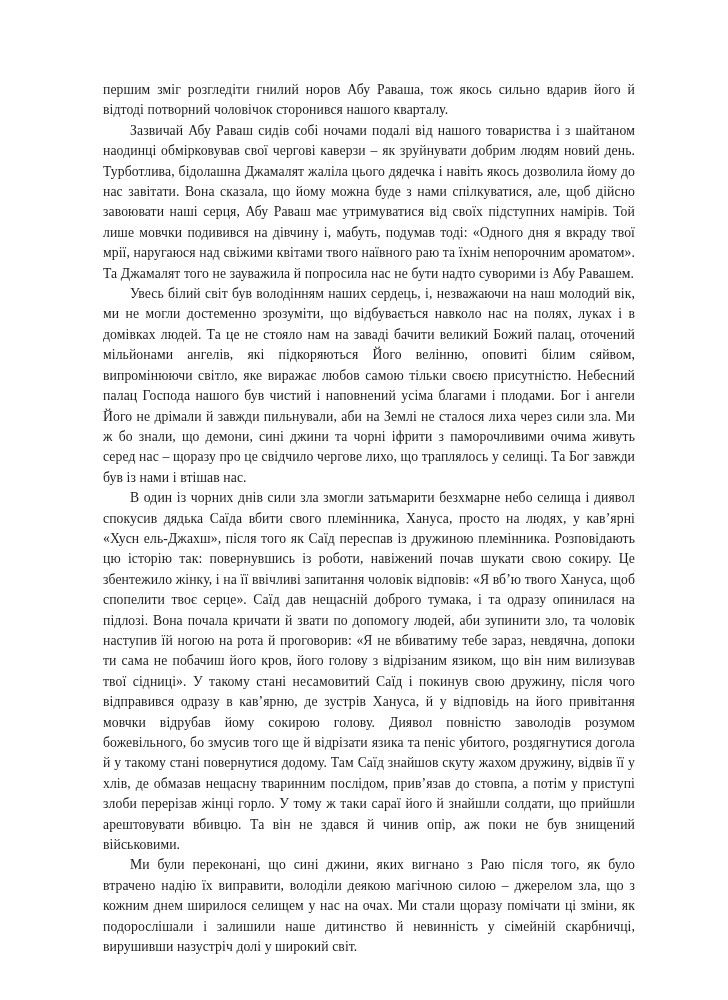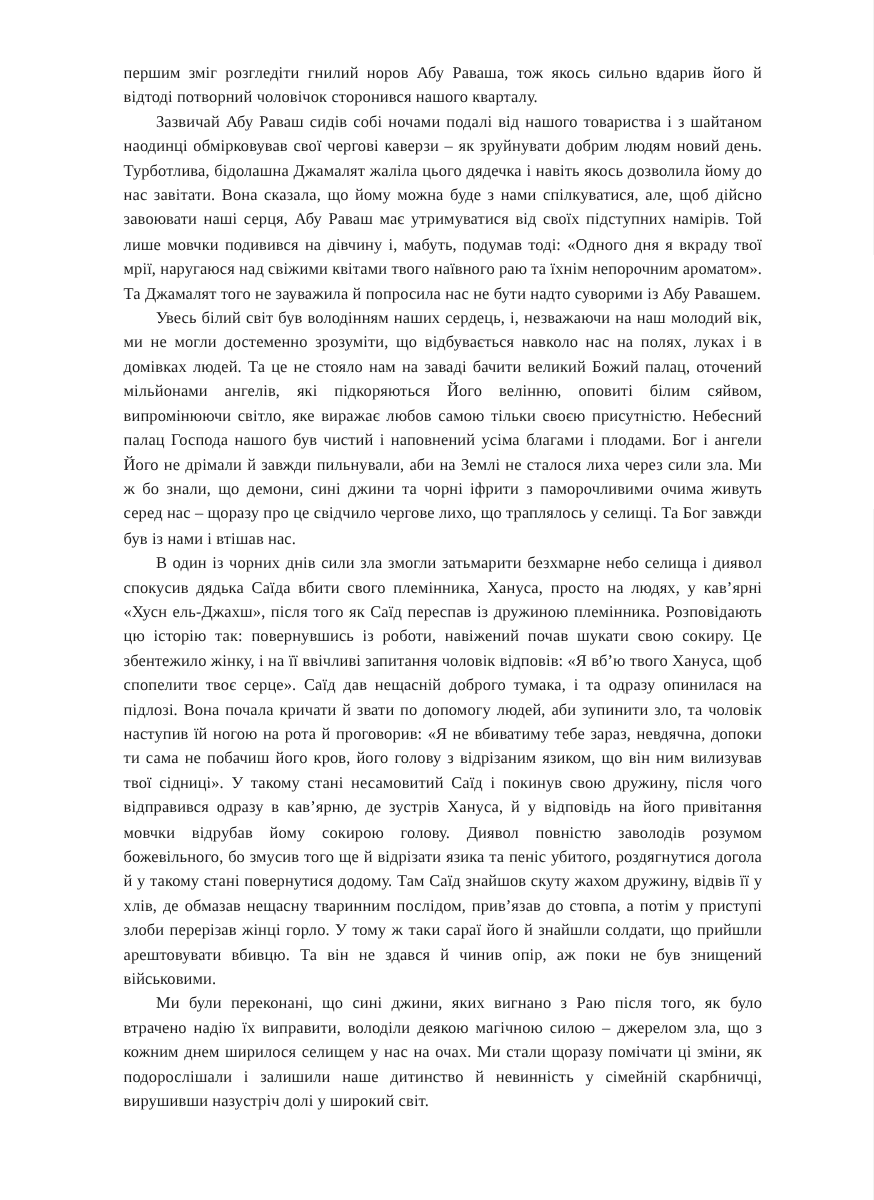--- a/index.html
+++ b/index.html
@@ -8,21 +8,21 @@
     background: #e8e8e8;
   }
   .page {
     position: relative;
     width: 728px;
     height: 1000px;
     margin: 0 auto;
     background: #ffffff;
     overflow: hidden;
     box-sizing: border-box;
-    padding: 51px 93px 0 103px;
+    padding: 80px 93px 0 103px;
   }
   .text-block {
     width: 532px;
   }
   .paragraph {
     margin: 0;
     font-family: "Liberation Serif", "DejaVu Serif", serif;
     font-size: 13.7px;
     line-height: 20.4px;
     color: #1c1c1c;

